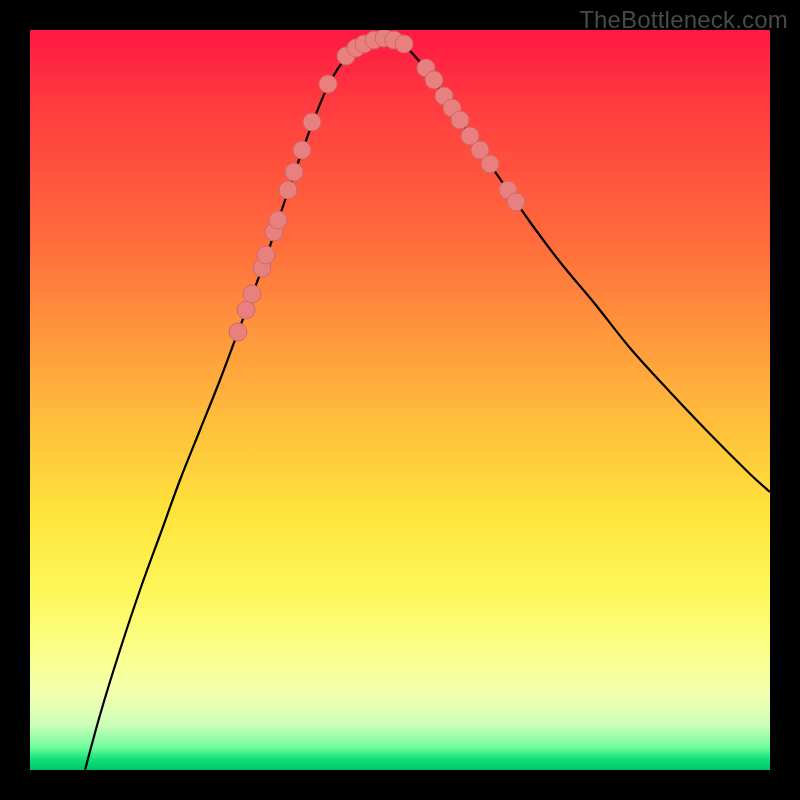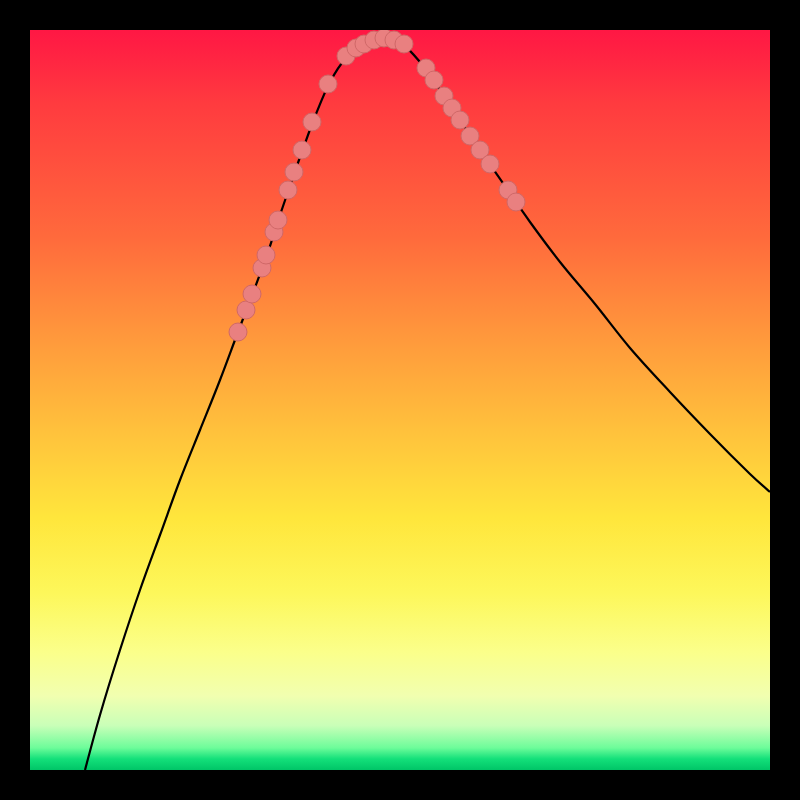--- a/index.html
+++ b/index.html
@@ -64,20 +64,21 @@
     left: 0;
     top: 0;
     width: 740px;
     height: 740px;
   }
 </style>
 </head>
 <body>
 
 <div class="frame">
+  <div class="watermark">TheBottleneck.com</div>
   <div class="plot-area">
     <div class="gradient"></div>
     <svg class="curve" viewBox="0 0 740 740" preserveAspectRatio="none">
       <path id="curve-path" fill="none" stroke="#000000" stroke-width="2.2" d="M 55 740 C 57.5 730.8, 64.2 705.0, 70.0 685.0 C 75.8 665.0, 83.3 640.8, 90.0 620.0 C 96.7 599.2, 103.3 579.2, 110.0 560.0 C 116.7 540.8, 123.3 523.3, 130.0 505.0 C 136.7 486.7, 143.3 467.5, 150.0 450.0 C 156.7 432.5, 163.3 416.7, 170.0 400.0 C 176.7 383.3, 183.7 366.3, 190.0 350.0 C 196.3 333.7, 202.3 317.0, 208.0 302.0 C 213.7 287.0, 219.0 273.3, 224.0 260.0 C 229.0 246.7, 233.7 234.5, 238.0 222.0 C 242.3 209.5, 246.0 197.0, 250.0 185.0 C 254.0 173.0, 258.0 161.5, 262.0 150.0 C 266.0 138.5, 270.0 127.0, 274.0 116.0 C 278.0 105.0, 281.7 94.7, 286.0 84.0 C 290.3 73.3, 295.0 61.3, 300.0 52.0 C 305.0 42.7, 310.3 34.3, 316.0 28.0 C 321.7 21.7, 327.3 17.3, 334.0 14.0 C 340.7 10.7, 350.0 8.3, 356.0 8.0 C 362.0 7.7, 364.3 8.0, 370.0 12.0 C 375.7 16.0, 383.3 24.0, 390.0 32.0 C 396.7 40.0, 403.3 50.3, 410.0 60.0 C 416.7 69.7, 423.3 80.0, 430.0 90.0 C 436.7 100.0, 442.5 109.0, 450.0 120.0 C 457.5 131.0, 466.7 144.0, 475.0 156.0 C 483.3 168.0, 490.8 179.3, 500.0 192.0 C 509.2 204.7, 519.2 218.3, 530.0 232.0 C 540.8 245.7, 553.3 259.7, 565.0 274.0 C 576.7 288.3, 587.5 303.3, 600.0 318.0 C 612.5 332.7, 626.7 347.7, 640.0 362.0 C 653.3 376.3, 666.7 390.3, 680.0 404.0 C 693.3 417.7, 710.0 434.3, 720.0 444.0 C 730.0 453.7, 736.7 459.0, 740.0 462.0"></path>
       <g id="dots">
           <circle cx="208" cy="302" r="9" fill="#e98080" stroke="#d06868" stroke-width="1"></circle>
           <circle cx="216" cy="280" r="9" fill="#e98080" stroke="#d06868" stroke-width="1"></circle>
           <circle cx="222" cy="264" r="9" fill="#e98080" stroke="#d06868" stroke-width="1"></circle>
           <circle cx="232" cy="238" r="9" fill="#e98080" stroke="#d06868" stroke-width="1"></circle>
           <circle cx="236" cy="225" r="9" fill="#e98080" stroke="#d06868" stroke-width="1"></circle>

